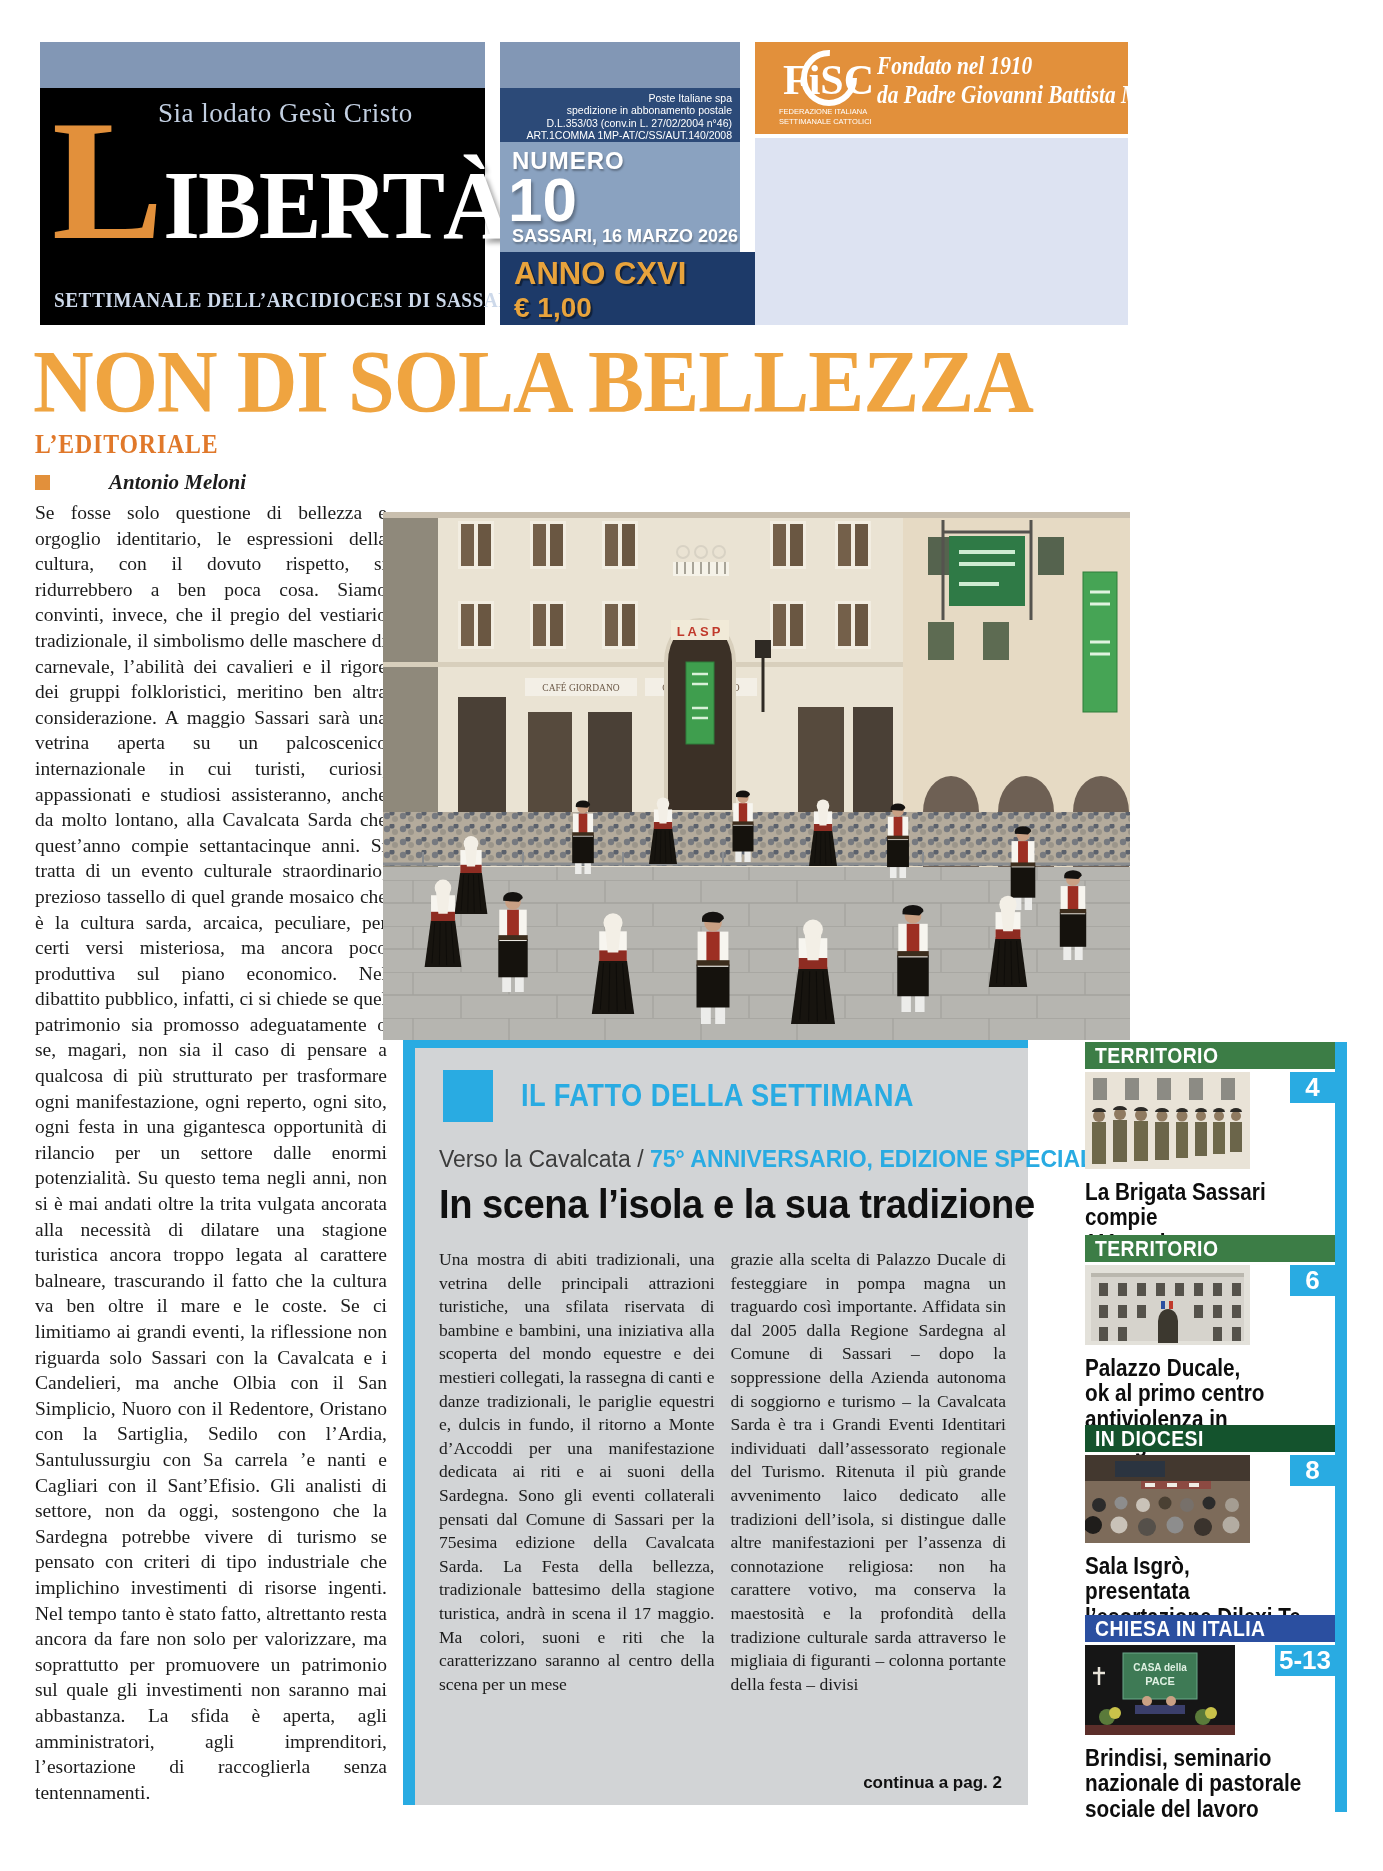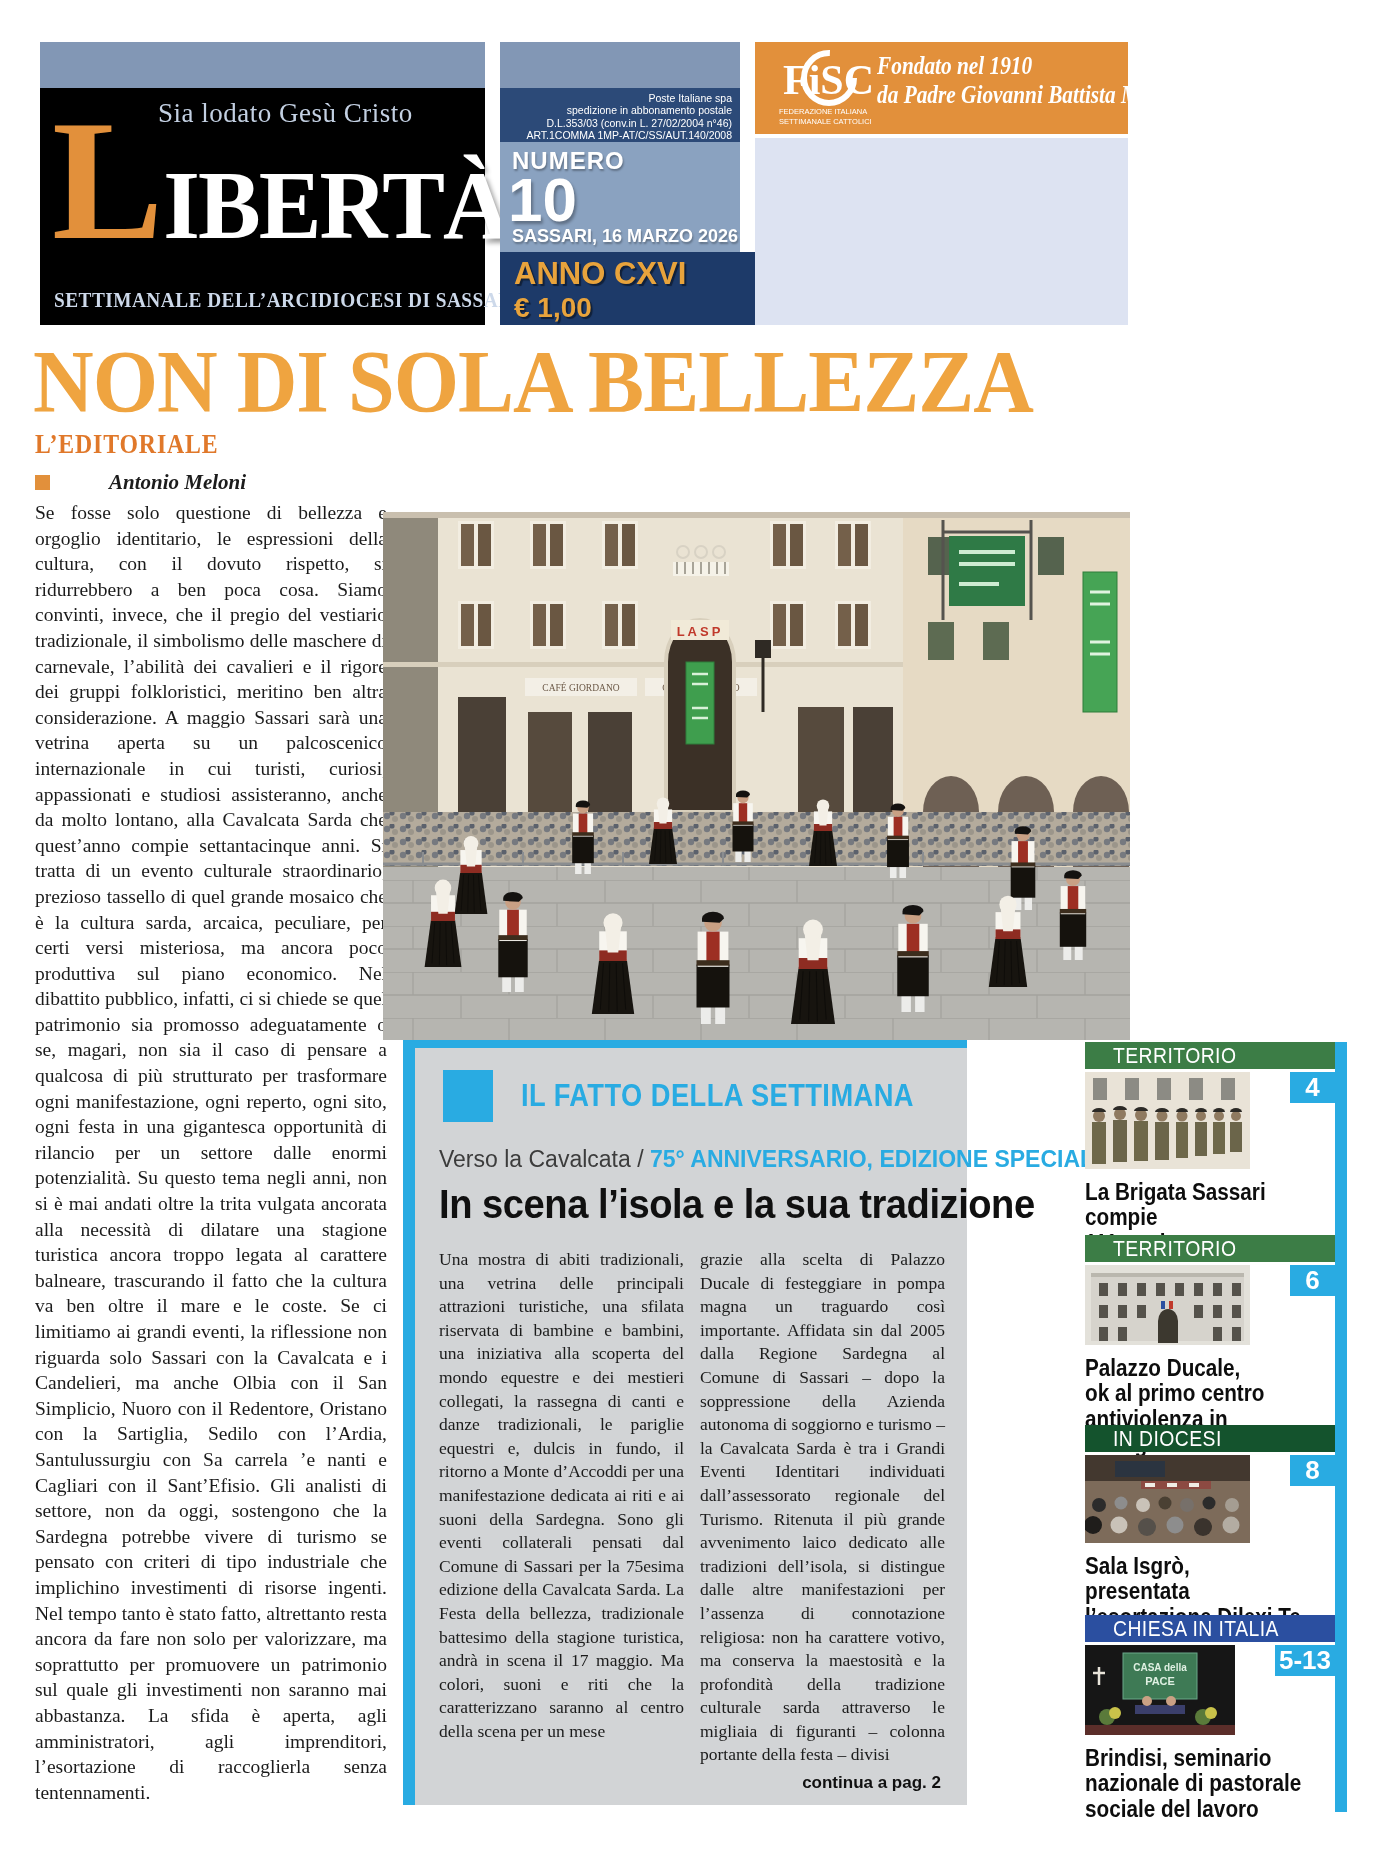--- a/index.html
+++ b/index.html
@@ -37,36 +37,36 @@
   #editorial-label { position:absolute; left:35px; top:428px; font-weight:bold; font-size:28px; color:#e0782a; letter-spacing:1px; transform:scaleX(.85); transform-origin:0 0; white-space:nowrap; }
   #byline { position:absolute; left:35px; top:470px; display:flex; align-items:center;gap:48px; }
   .byline-square { width:15px; height:15px; background:#e2903b; margin-right:11px; }
   .byline-name { font-weight:bold; font-style:italic; font-size:21px; color:#1c1c1c; }
   #editorial-body { position:absolute; left:35px; top:500px; width:352px; height:1345px; font-size:19.5px; line-height:25.6px; color:#1b1b1b; text-align:justify; hyphens:auto; -webkit-hyphens:auto; }
 
   
   #main-photo { position:absolute; left:383px; top:512px; width:747px; height:528px; overflow:hidden; }
 
   
-  #feature { position:absolute; left:403px; top:1040px; width:564px; height:765px; background:#d2d4d6; border-left:12px solid #29abe2; border-top:8px solid #29abe2; }
+  #feature { position:absolute; left:403px; top:1040px; width:625px; height:765px; background:#d2d4d6; border-left:12px solid #29abe2; border-top:8px solid #29abe2; }
   .feat-head { display:flex; align-items:center; margin:22px 0 0 28px; }
   .feat-square { width:50px; height:52px; background:#29abe2; flex:0 0 auto; }
   .feat-label { margin-left:28px; font-family:"Liberation Sans", sans-serif; font-weight:bold; font-size:31px; color:#29abe2; letter-spacing:.5px; white-space:nowrap; transform:scaleX(.88); transform-origin:0 50%; }
   .kicker { margin:24px 0 0 24px; font-family:"Liberation Sans", sans-serif; font-size:23px; color:#3c3c3c; white-space:nowrap; }
   .kicker b { color:#29abe2; font-weight:bold; }
   .feat-headline { margin:8px 0 0 24px; font-family:"Liberation Sans", sans-serif; font-weight:bold; font-size:41px; color:#101010; letter-spacing:-.5px; white-space:nowrap; transform:scaleX(.93); transform-origin:0 0; }
   .feat-cols { display:flex; gap:16px; margin:20px 22px 16px 24px; }
   .feat-col { width:300px; font-size:17.5px; line-height:23.6px; color:#1b1b1b; text-align:justify; hyphens:auto; -webkit-hyphens:auto; }
   .continua { position:absolute; right:26px; bottom:12px; font-family:"Liberation Sans", sans-serif; font-weight:bold; font-size:17px; color:#101010; }
 
   
   #sidebar { position:absolute; left:1085px; top:1042px; width:250px; height:770px; }
   #sidebar-border { position:absolute; left:1335px; top:1042px; width:12px; height:770px; background:#29abe2; }
   .sb-block { position:absolute; left:0; width:250px; }
-  .sb-header { height:27px; line-height:27px; padding-left:28px; color:#fff; font-family:"Liberation Sans", sans-serif; font-weight:normal; font-size:22px; letter-spacing:.5px; }
+  .sb-header { height:27px; line-height:27px; padding-left:10px; color:#fff; font-family:"Liberation Sans", sans-serif; font-weight:bold; font-size:22px; letter-spacing:.5px; }
   .sb-header span { display:inline-block; transform:scaleX(.88); transform-origin:0 50%; white-space:nowrap; }
   .sb-photo-row { position:relative; margin-top:3px; }
   .sb-tab { position:absolute; right:0; top:0; min-width:45px; height:31px; line-height:31px; text-align:center; background:#29abe2; color:#fff; font-family:"Liberation Sans", sans-serif; font-weight:bold; font-size:26px; padding:0 4px; }
   .sb-headline { margin-top:7px; font-family:"Liberation Sans", sans-serif; font-weight:bold; font-size:23px; line-height:1.1; color:#0d0d0d; white-space:pre-line; transform:scaleX(.9); transform-origin:0 0; }
   .hdr-green { background:#3c7d46; }
   .hdr-red { background:#14532d; }
   .hdr-blue { background:#2b4fa0; }
 </style>
 </head>
 <body>

